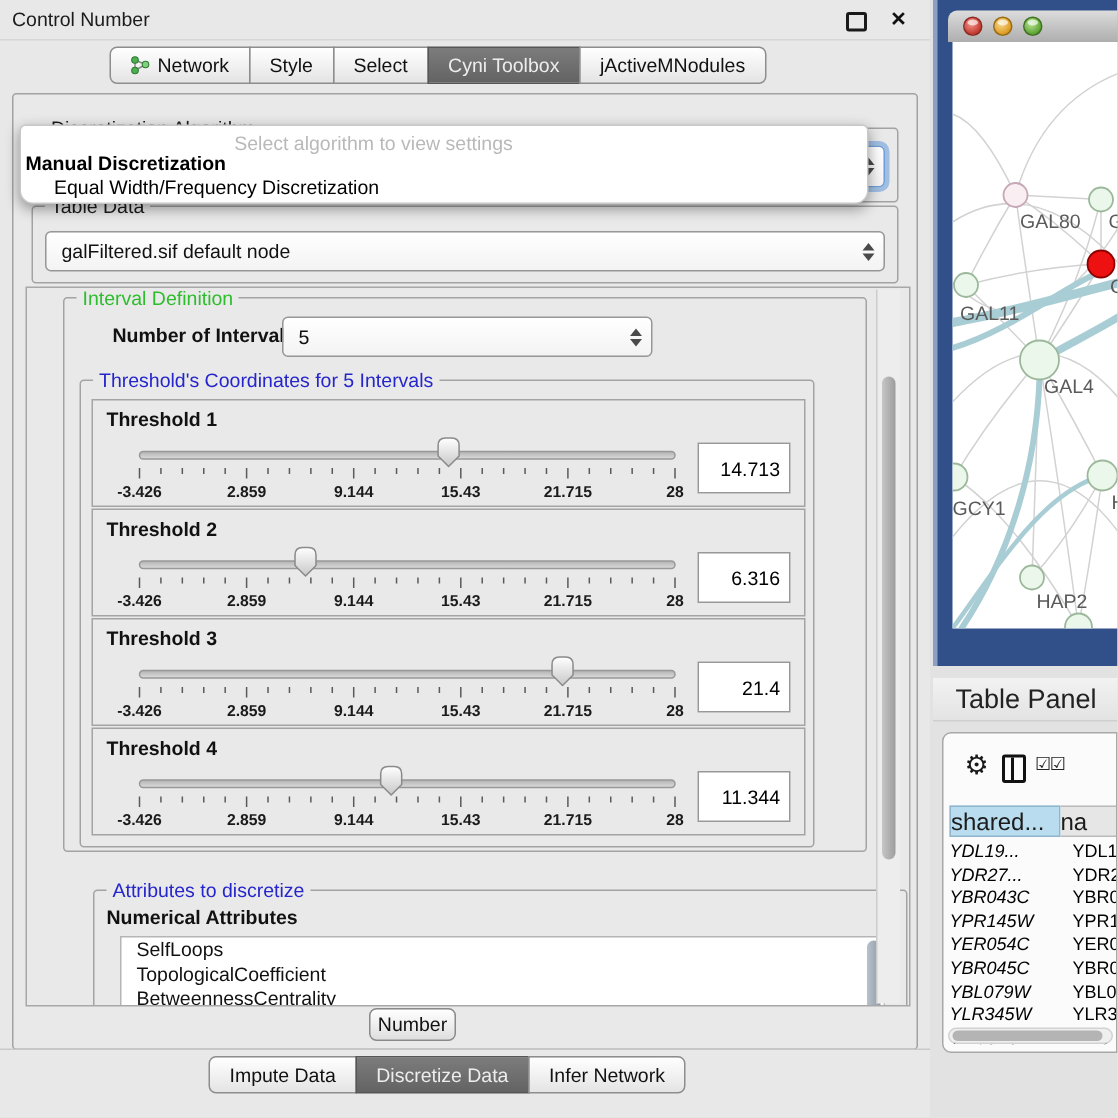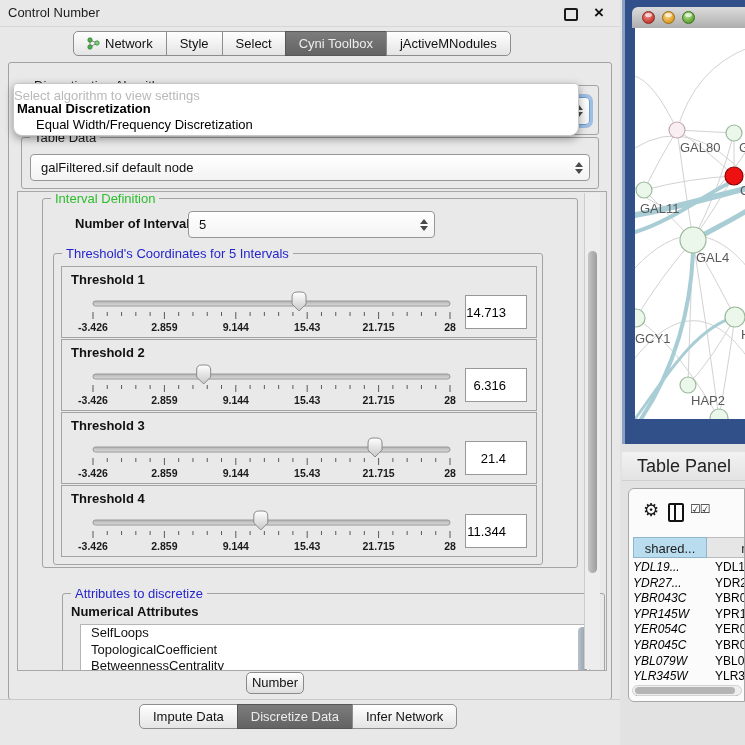--- a/index.html
+++ b/index.html
@@ -36,39 +36,39 @@
   .combo .val{position:absolute;left:10px;top:0;line-height:25px;white-space:nowrap;}
   .stepper{position:absolute;right:5px;top:50%;transform:translateY(-50%);width:10px;height:14px;}
   .stepper .up{position:absolute;left:1px;top:1px;width:0;height:0;border-left:4px solid transparent;border-right:4px solid transparent;border-bottom:5px solid #4a4a4a;}
   .stepper .dn{position:absolute;left:1px;bottom:1px;width:0;height:0;border-left:4px solid transparent;border-right:4px solid transparent;border-top:5px solid #4a4a4a;}
   #alg-group{left:20px;top:84px;width:576px;height:48px;}
   #alg-combo{left:8px;top:11px;width:558px;height:26px;border-color:#6f9fd8;
              box-shadow:0 0 0 3px rgba(100,155,220,.55);}
   
   #alg-popup{left:13px;top:83px;width:564px;height:51px;background:#ffffff;border:1px solid #c8c8c8;
              border-radius:4px 4px 9px 9px;box-shadow:0 3px 9px rgba(0,0,0,.38);z-index:60;}
-  #alg-popup .hint{position:absolute;top:4px;left:0;width:470px;font-size:13px;color:#b9b9b9;}
+  #alg-popup .hint{position:absolute;top:4px;left:0;width:470px;text-align:center;font-size:13px;color:#b9b9b9;}
   #alg-popup .opt{position:absolute;left:3px;font-size:13px;color:#000;white-space:nowrap;}
   #alg-popup .opt.b{font-weight:bold;}
   #td-group{left:20px;top:136px;width:576px;height:50px;}
   #td-combo{left:8px;top:16px;width:558px;height:25px;}
   
   #scrollbox{left:16px;top:190px;width:588px;height:478px;border:1px solid #a8a8a8;background:#e9e9e9;overflow:hidden;}
   #v-scroll{position:absolute;right:6px;top:1px;bottom:1px;width:15px;background:#ededed;border-left:1px solid #cccccc;}
   #v-thumb{position:absolute;left:3px;top:58px;width:9px;height:322px;border-radius:5px;
            background:linear-gradient(90deg,#c6c6c6,#9d9d9d);}
   #interval-group{left:24px;top:6px;width:534px;height:368px;}
   #noi-label{left:32px;top:17px;font-size:13px;font-weight:bold;color:#111;}
   #noi-combo{left:145px;top:12px;width:245px;height:25px;}
   #thr-group{left:10px;top:54px;width:488px;height:310px;}
   .thr-panel{position:absolute;left:7px;width:474px;height:70px;border:1px solid #a4a4a4;background:#e9e9e9;}
   .thr-label{position:absolute;left:9px;top:5px;font-size:13px;font-weight:bold;color:#111;}
   .thr-svg{position:absolute;left:0;top:22px;}
   .thr-value{position:absolute;left:403px;top:28px;width:62px;height:34px;background:#fff;border:1px solid #989898;
-             font-size:13px;color:#000;text-align:right;line-height:34px;padding-right:20px;box-sizing:border-box;}
+             font-size:13px;color:#000;text-align:right;line-height:34px;padding-right:6px;box-sizing:border-box;}
   #attr-group{left:19px;top:394px;width:541px;height:110px;}
   #attr-sub{left:8px;top:10px;font-size:13px;font-weight:bold;color:#111;}
   #attr-list{left:17px;top:30px;width:508px;height:70px;background:#fff;border:1px solid #b5b5b5;overflow:hidden;}
   .attr-item{font-size:13px;color:#111;padding-left:10px;line-height:16.5px;white-space:nowrap;}
   #attr-thumb{position:absolute;right:2px;top:2px;width:9px;height:58px;border-radius:5px;
               background:linear-gradient(90deg,#b8c2cc,#8e9aa6);}
   #apply-btn{left:245px;top:671px;width:56px;height:20px;background:linear-gradient(#ffffff,#dedede);
              border:1px solid #8a8a8a;border-radius:5px;font-size:13px;color:#111;text-align:center;line-height:19px;}
   
   #net-window{left:622px;top:0;width:123px;height:444px;background:#31508a;border-left:3px solid #8ba0c2;box-sizing:border-box;}
@@ -81,21 +81,21 @@
   #net-canvas{left:10px;top:28px;width:113px;height:391px;background:#ffffff;overflow:hidden;}
   
   #tp-bar{left:622px;top:452px;width:123px;height:28px;background:linear-gradient(#f2f2f2,#e3e3e3);border-bottom:1px solid #cfcfcf;}
   #tp-title{left:15px;top:0;line-height:28px;font-size:18px;color:#222;}
   #table-window{left:628px;top:488px;width:117px;height:214px;background:#fbfbfb;border:1px solid #a8a8a8;
                 border-radius:6px 0 0 6px;box-sizing:border-box;overflow:hidden;}
   #gear-icon{left:14px;top:10px;font-size:18px;color:#1a1a1a;}
   #col-icon{left:39px;top:14px;width:12px;height:15px;border:2px solid #111;border-radius:2px;}
   #col-icon i{position:absolute;left:4px;top:0;width:2px;height:15px;background:#111;}
   #check-icons{left:61px;top:13px;font-size:12px;letter-spacing:-1px;color:#222;}
-  .th-cell{position:absolute;top:48px;height:21px;font-size:13px;line-height:21px;text-align:center;box-sizing:border-box;}
+  .th-cell{position:absolute;top:48px;height:21px;font-size:16px;line-height:21px;text-align:left;box-sizing:border-box;}
   #th-1{left:4px;width:74px;background:#b9dcee;border:1px solid #8fb6cc;color:#1c1c1c;}
   #th-2{left:78px;width:84px;background:#e6e6e6;border:1px solid #bbbbbb;border-left:none;color:#1c1c1c;}
   .t-row{position:absolute;left:4px;width:160px;height:15px;font-size:12px;color:#000;white-space:nowrap;}
   .t-row .c1{position:absolute;left:0;width:74px;font-style:italic;}
   .t-row .c2{position:absolute;left:82px;}
   #h-scroll{left:3px;top:196px;width:110px;height:11px;background:#efefef;border:1px solid #d2d2d2;border-radius:6px;box-sizing:border-box;}
   #h-thumb{position:absolute;left:2px;top:1px;width:100px;height:7px;border-radius:4px;background:#b4b4b4;}
 </style>
 </head>
 <body>

